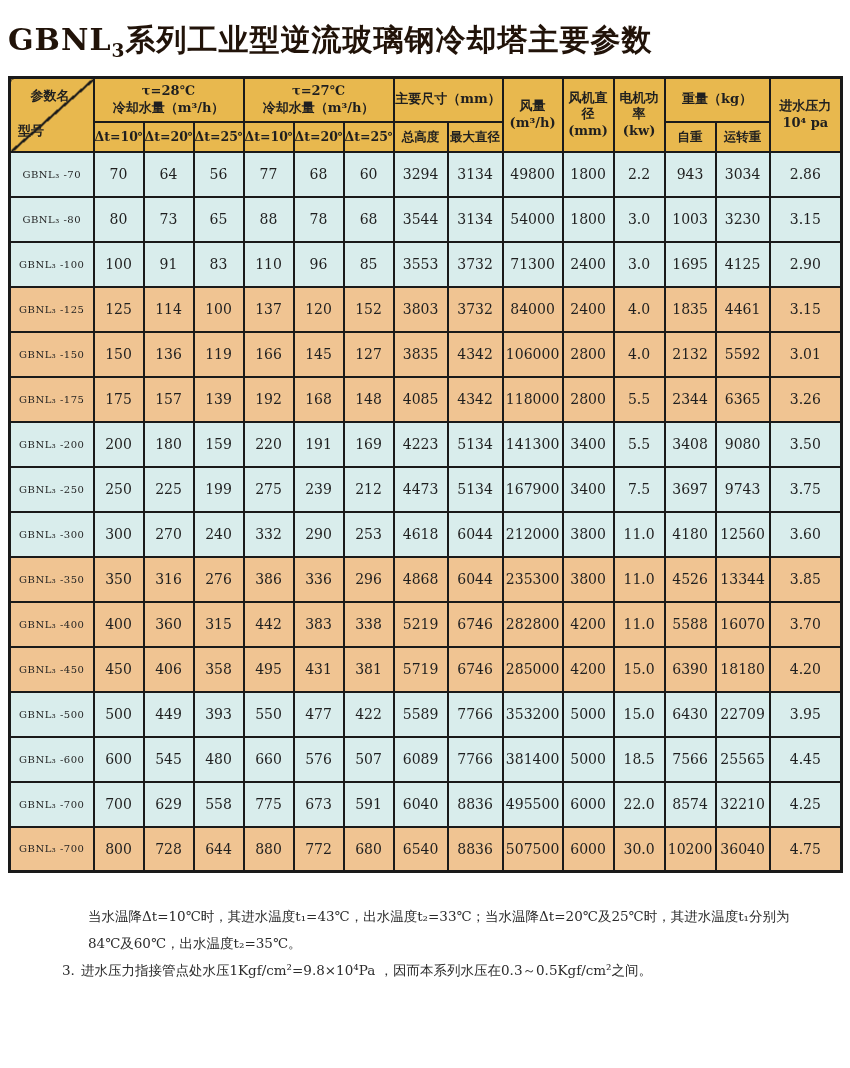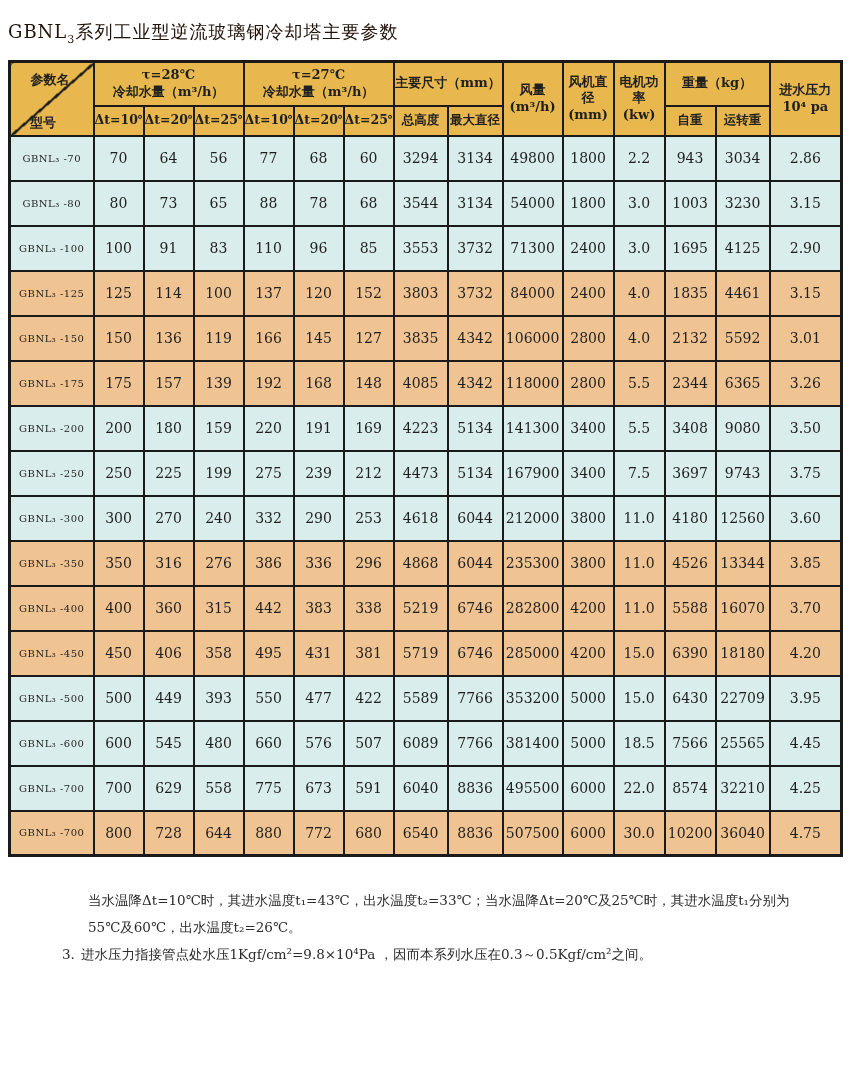--- a/index.html
+++ b/index.html
@@ -17,22 +17,22 @@
   body {
     width: 850px;
     height: 1068px;
     background: var(--page-bg);
     font-family: "DejaVu Serif", "Liberation Serif", serif;
     color: var(--cell-text);
   }
   .page { padding: 20px 8px 0 8px; }
 
   .doc-title {
-    font-size: 18px;
-    font-weight: normal;
+    font-size: 30px;
+    font-weight: bold;
     color: var(--title-text);
     letter-spacing: 1px;
     margin: 0 0 13px 0;
     line-height: 1.3;
   }
   .doc-title sub { font-size: 0.62em; }
 
   table.params {
     width: 834px;
     border-collapse: collapse;
@@ -59,21 +59,21 @@
     position: relative;
     padding: 0;
     background-color: var(--header-gold);
     background-image: linear-gradient(to bottom right,
       transparent calc(50% - 1.2px),
       var(--border) calc(50% - 1.2px),
       var(--border) calc(50% + 1.2px),
       transparent calc(50% + 1.2px));
   }
   th.corner .top-label { position: absolute; top: 9px; right: 23px; font-size: 13px; }
-  th.corner .bottom-label { position: absolute; bottom: 3px; left: 7px; font-size: 13px; margin-left: 12px; }
+  th.corner .bottom-label { position: absolute; bottom: 11px; left: 7px; font-size: 13px; }
 
   tbody td { height: 45px; font-size: 14px; }
   tbody td.model { font-size: 10px; letter-spacing: 0.5px; }
   tbody tr.tone-blue td { background: var(--row-blue); }
   tbody tr.tone-tan td { background: var(--row-tan); }
 
   .notes {
     margin-top: 30px;
     font-size: 13.5px;
     color: var(--note-text);
@@ -427,17 +427,17 @@
           <td>30.0</td>
           <td>10200</td>
           <td>36040</td>
           <td>4.75</td>
         </tr>
       </tbody>
   </table>
 
   <div class="notes">
     <div class="note-line indent2"><span>当水温降Δt=10℃时，其进水温度t₁=43℃，出水温度t₂=33℃；当水温降Δt=20℃及25℃时，其进水温度t₁分别为</span></div>
-    <div class="note-line indent2"><span>55℃及60℃，出水温度t₂=26℃。</span></div>
+    <div class="note-line indent2"><span>84℃及60℃，出水温度t₂=35℃。</span></div>
     <div class="note-line indent1"><span class="note-num">3.</span><span>进水压力指接管点处水压1Kgf/cm²=9.8×10⁴Pa ，因而本系列水压在0.3～0.5Kgf/cm²之间。</span></div>
   </div>
 
 </div>
 
 </body></html>

